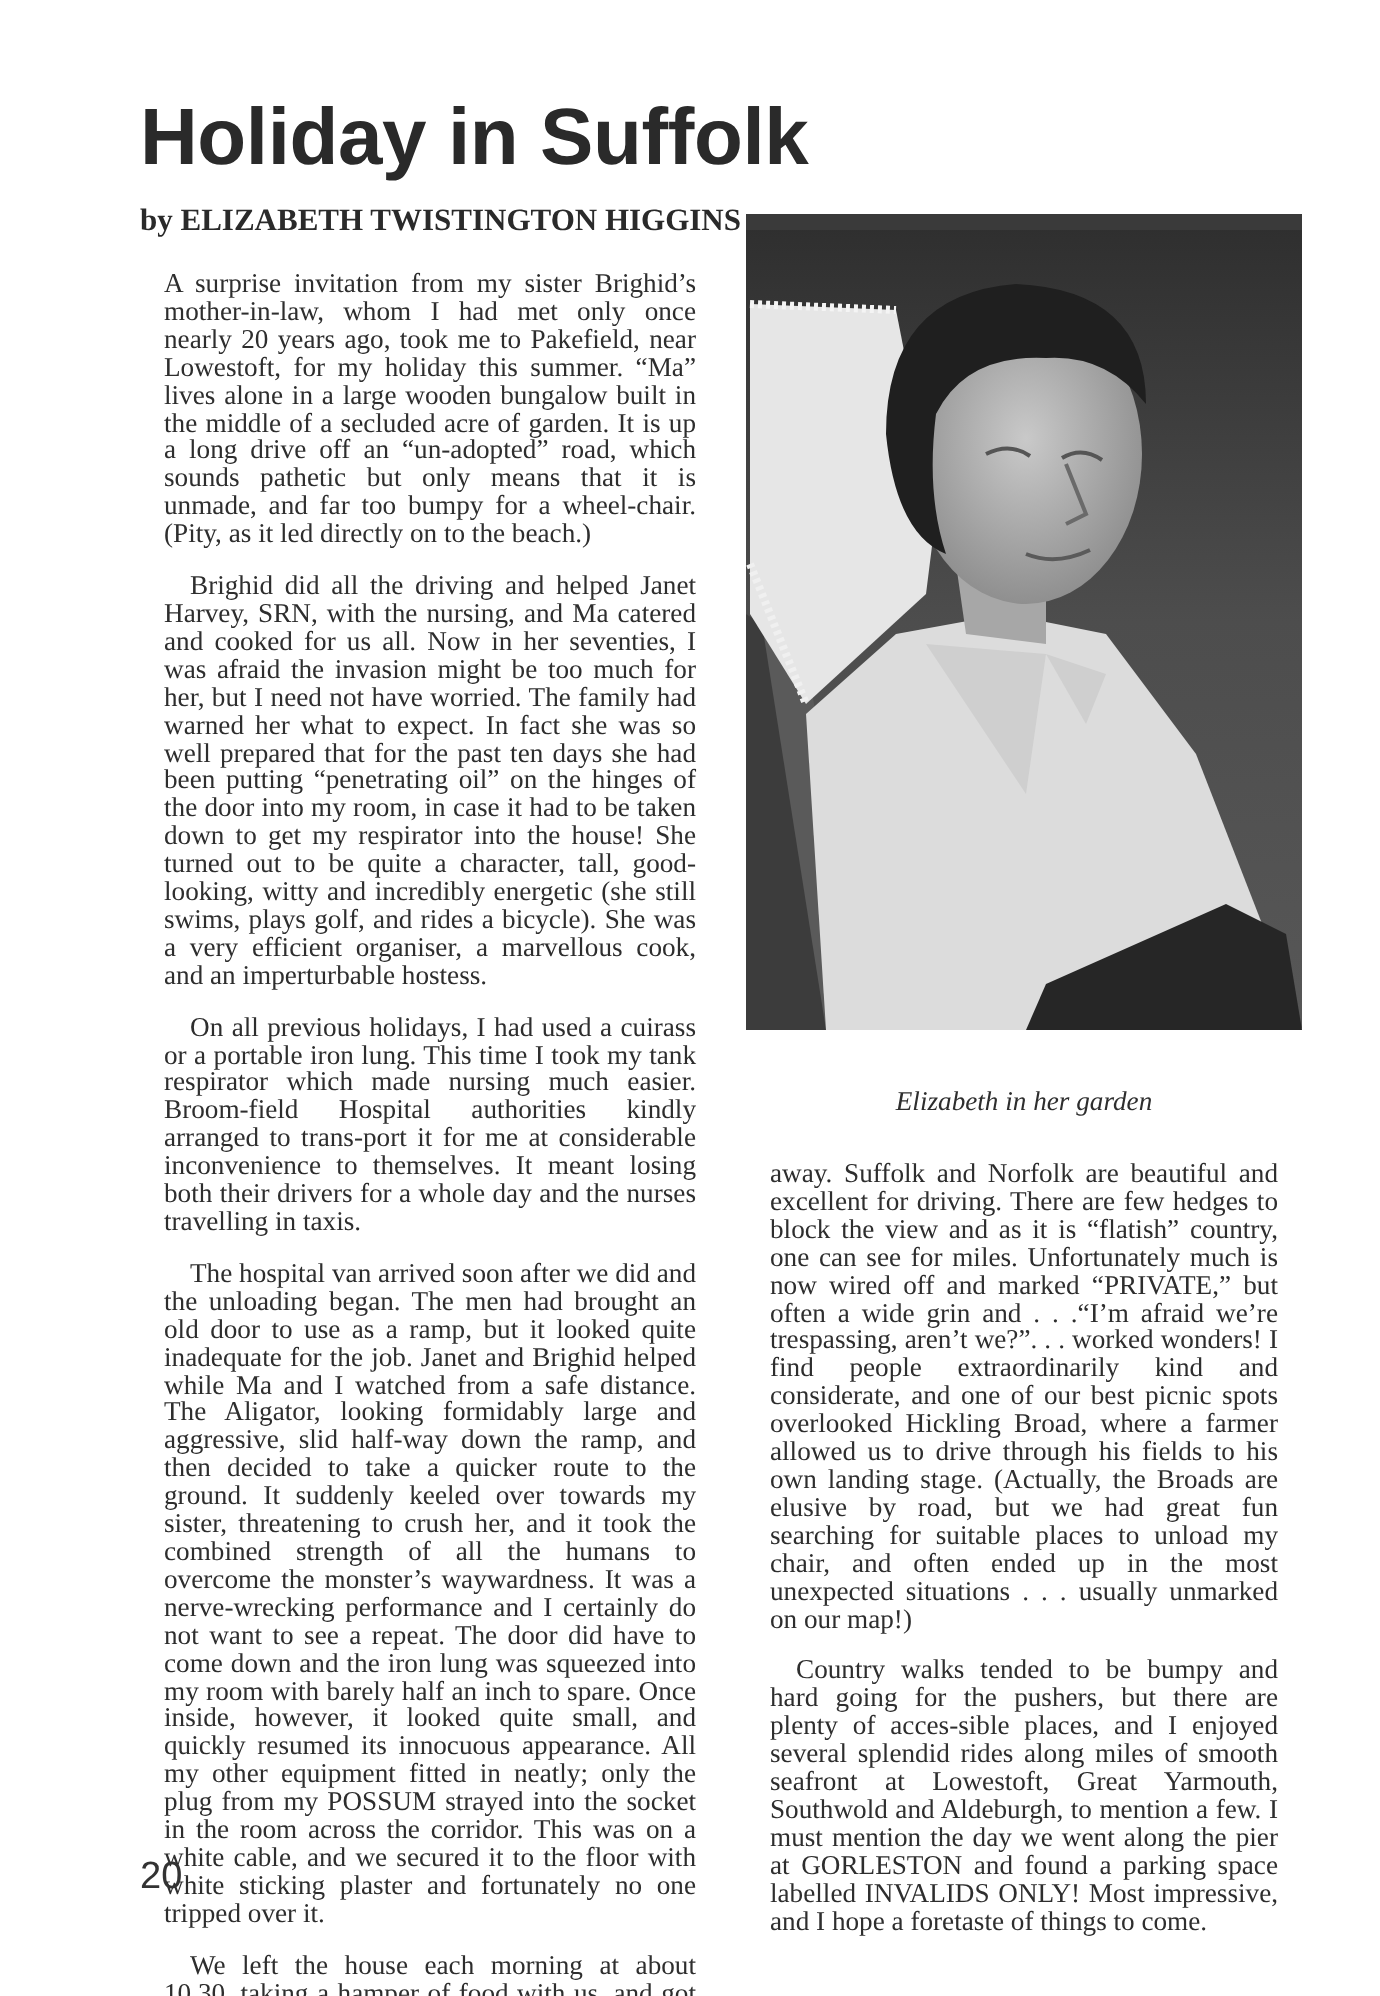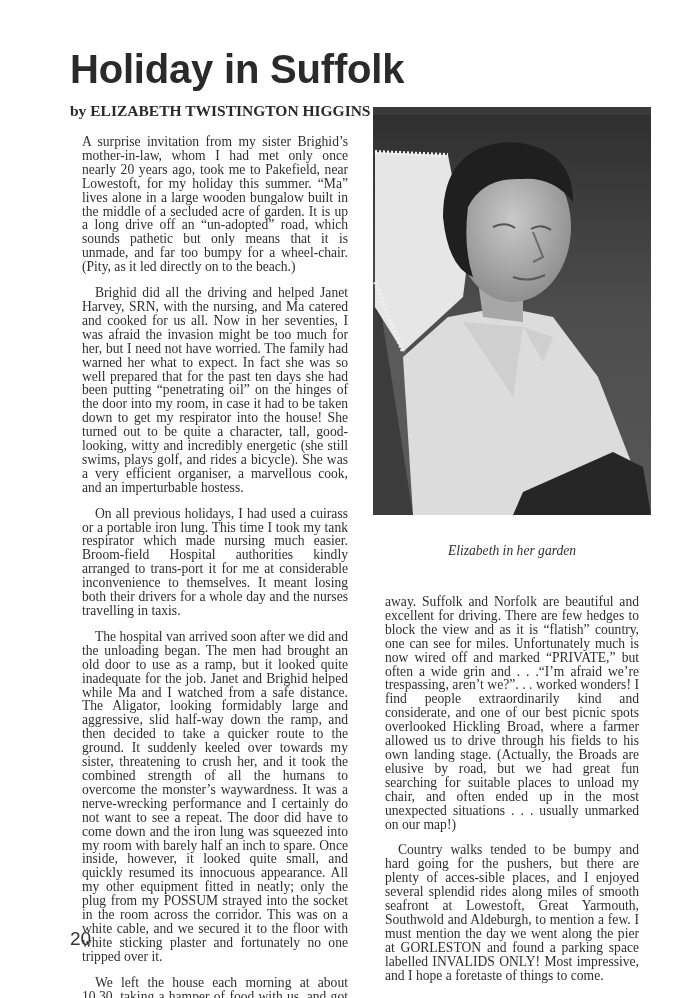--- a/index.html
+++ b/index.html
@@ -14,21 +14,21 @@
     position: absolute; left: 70px; top: 102px; width: 290px;
     font-family: "Liberation Serif", serif; font-weight: bold;
     font-size: 15.5px; line-height: 18px; color: #2a2a2a; white-space: nowrap;
   }
   .col {
     position: absolute; font-family: "Liberation Serif", serif;
     font-size: 13.6px; line-height: 13.9px; color: #2e2e2e;
     text-align: justify; hyphens: manual;
   }
   .col-left { left: 70px; top: 123px; width: 290px; }
-  .col-right { left: 373px; top: 583px; width: 278px; }
+  .col-right { left: 373px; top: 568px; width: 278px; }
   .col p { margin: 12px; text-indent: 13px; }
   .col p.first { text-indent: 0; }
   .photo {
     position: absolute; left: 373px; top: 107px; width: 278px; height: 408px;
     overflow: hidden; background: #4a4a4a;
   }
   .caption {
     position: absolute; left: 373px; top: 523px; width: 278px; text-align: center;
     font-family: "Liberation Serif", serif; font-style: italic; font-size: 13.6px;
     color: #2e2e2e; line-height: 16px; margin-top: 20px;

